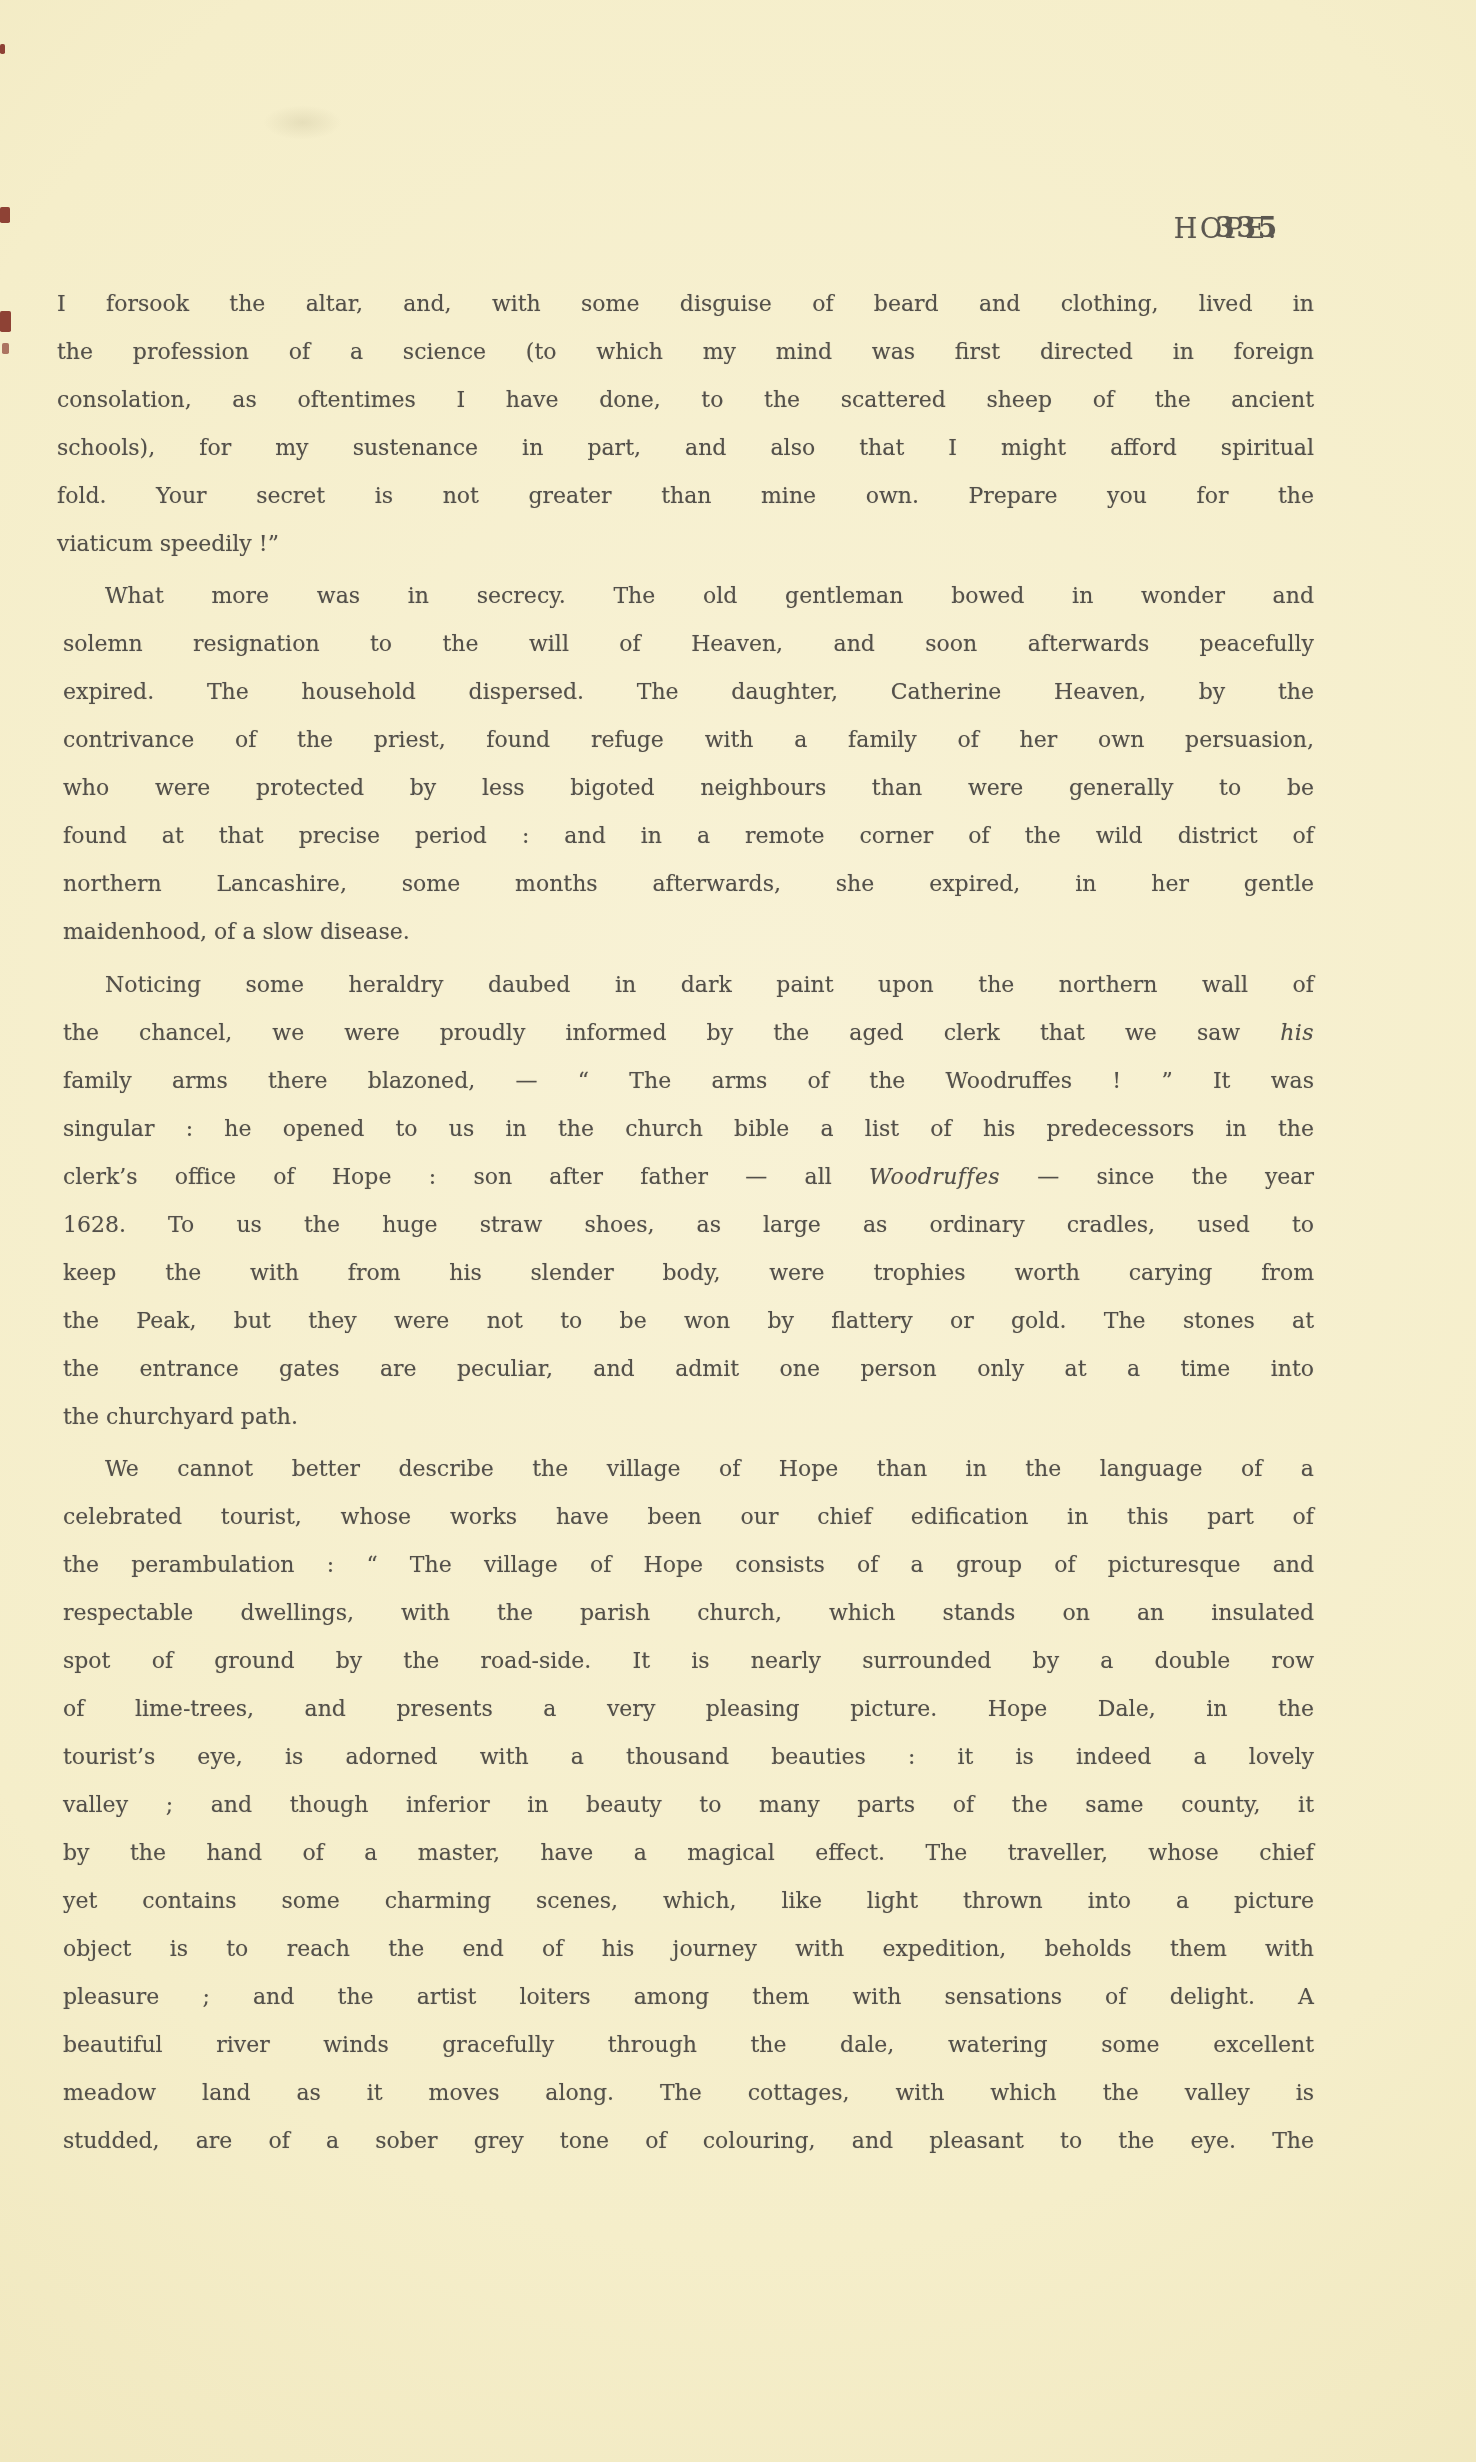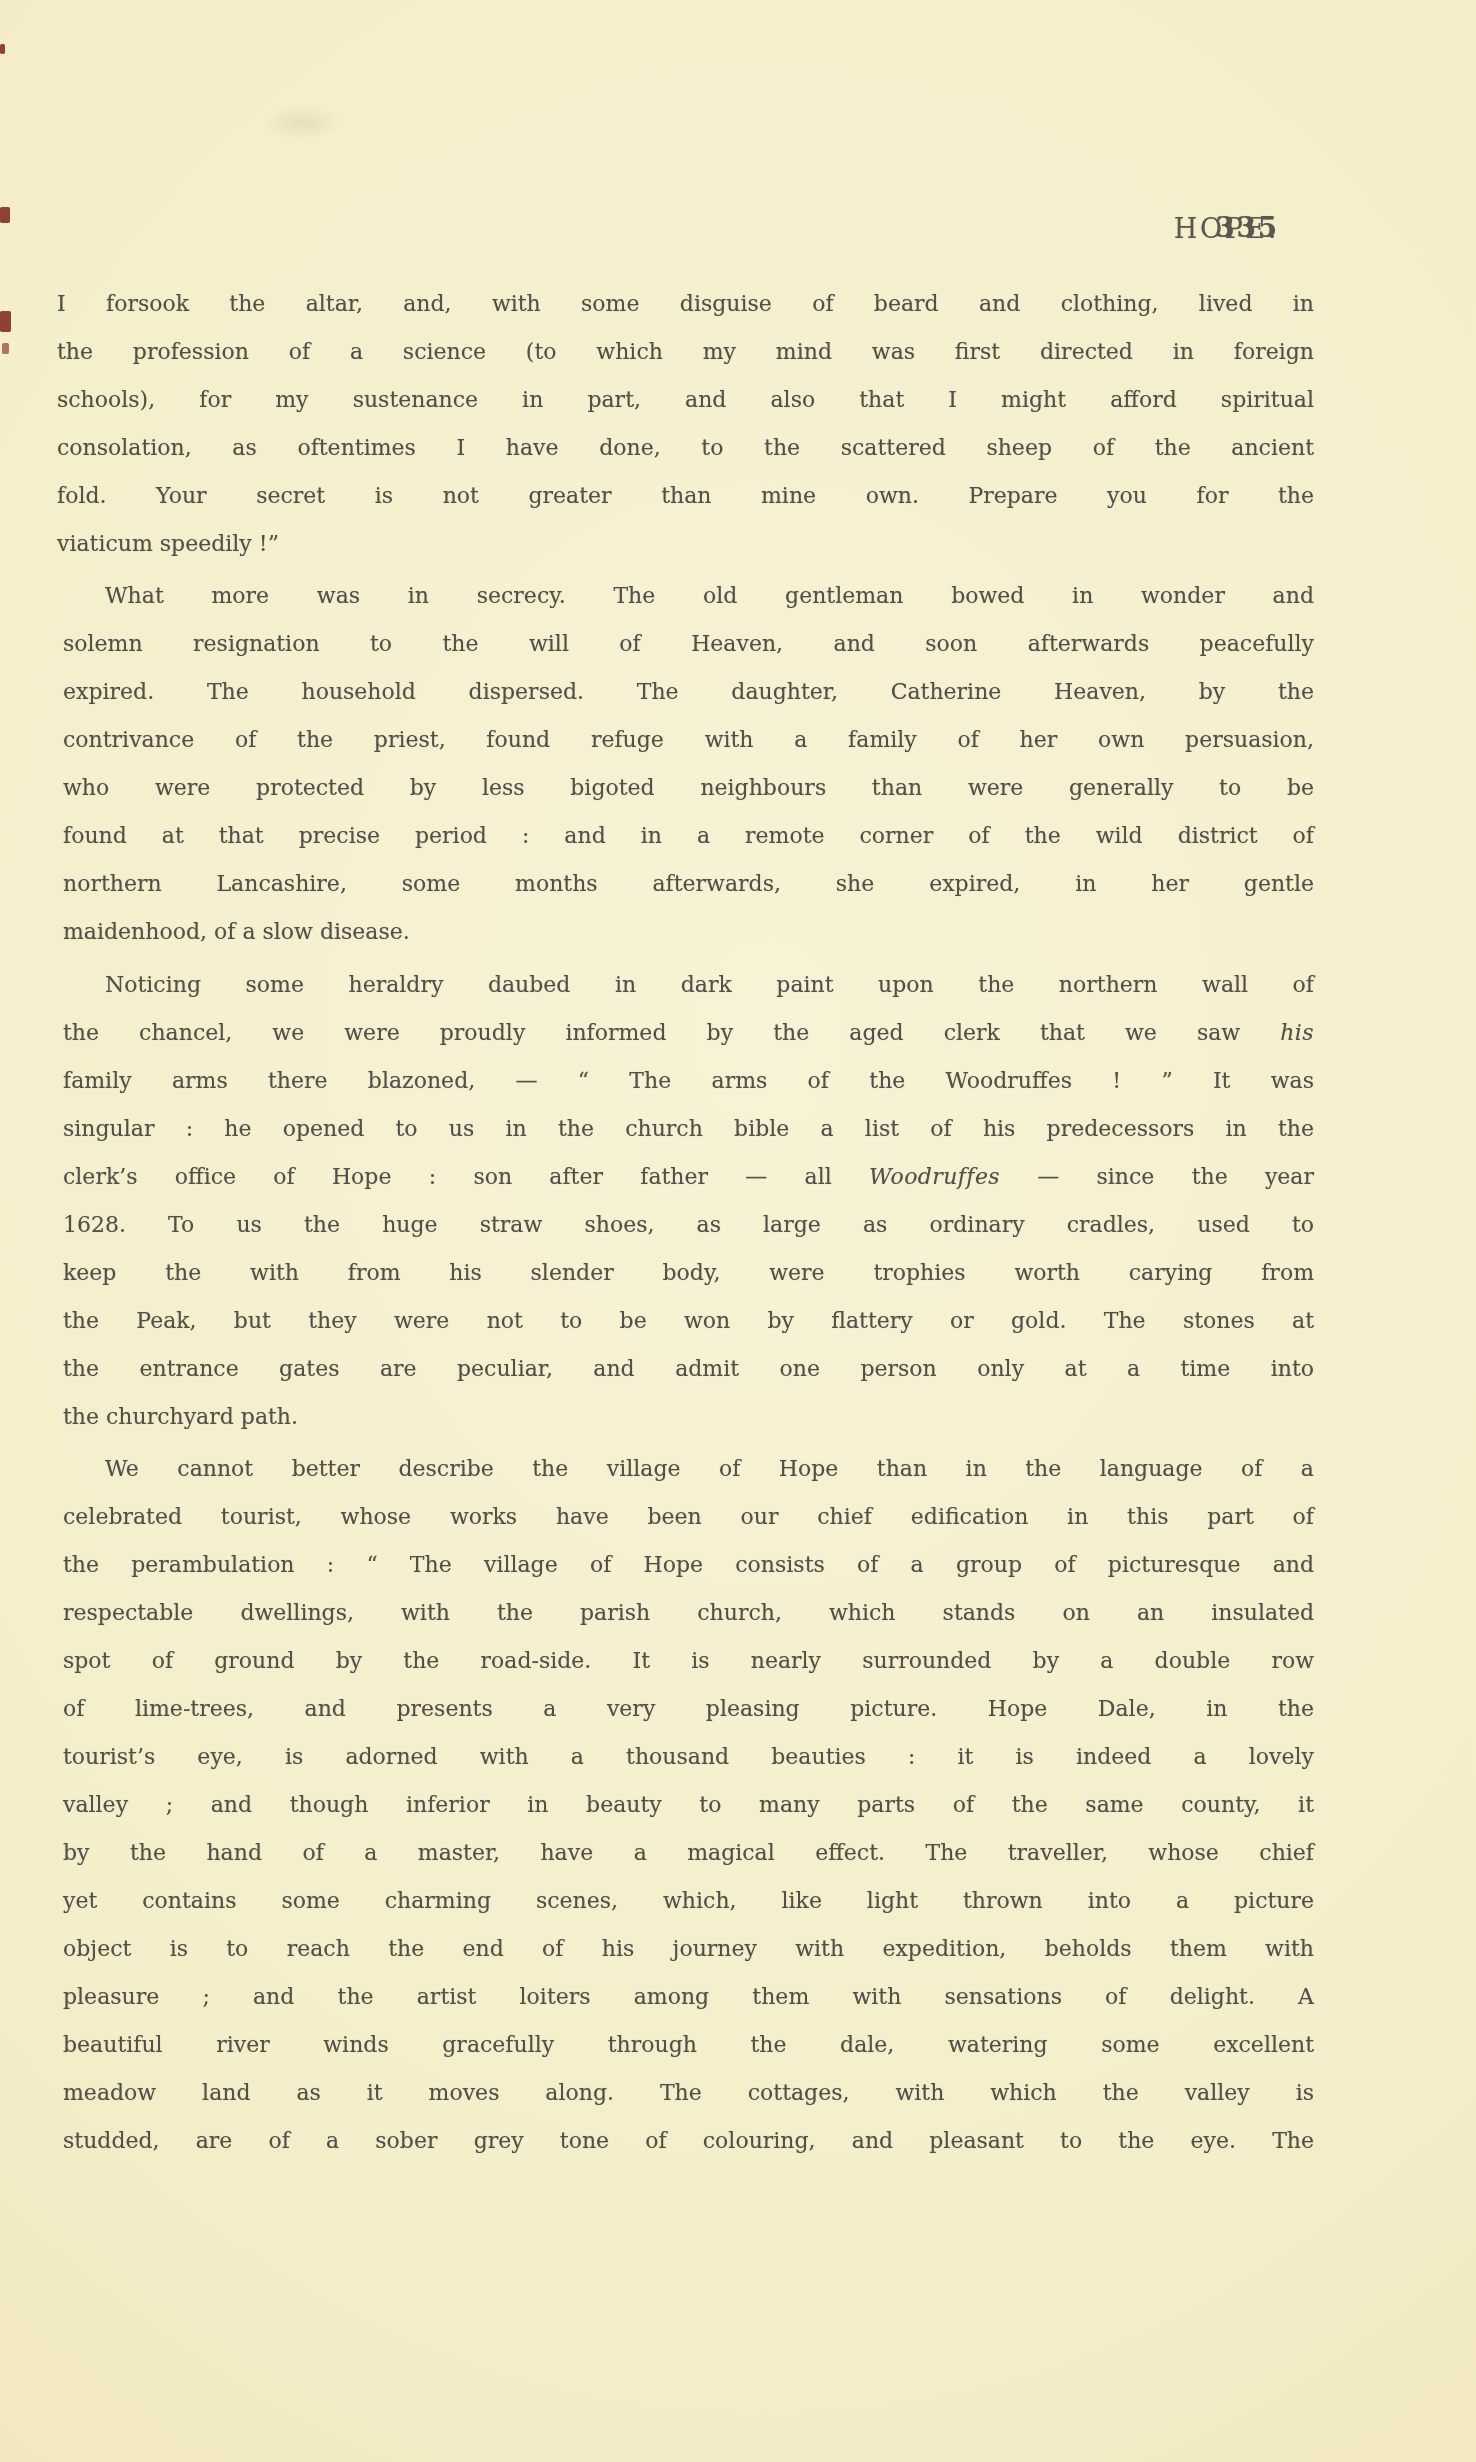--- a/index.html
+++ b/index.html
@@ -78,22 +78,22 @@
 
   <header class="running-head">
     <span class="head-title">HOPE.</span>
     <span class="page-number">335</span>
   </header>
 
   <main class="text-block" id="text-block">
       <div class="paragraph">
         <div class="line">I forsook the altar, and, with some disguise of beard and clothing, lived in</div>
         <div class="line">the profession of a science (to which my mind was first directed in foreign</div>
+        <div class="line">consolation, as oftentimes I have done, to the scattered sheep of the ancient</div>
         <div class="line">schools), for my sustenance in part, and also that I might afford spiritual</div>
-        <div class="line">consolation, as oftentimes I have done, to the scattered sheep of the ancient</div>
         <div class="line">fold. Your secret is not greater than mine own. Prepare you for the</div>
         <div class="line line-left">viaticum speedily !”</div>
       </div>
       <div class="paragraph indented">
         <div class="line">What more was in secrecy. The old gentleman bowed in wonder and</div>
         <div class="line">solemn resignation to the will of Heaven, and soon afterwards peacefully</div>
         <div class="line">expired. The household dispersed. The daughter, Catherine Heaven, by the</div>
         <div class="line">contrivance of the priest, found refuge with a family of her own persuasion,</div>
         <div class="line">who were protected by less bigoted neighbours than were generally to be</div>
         <div class="line">found at that precise period : and in a remote corner of the wild district of</div>

